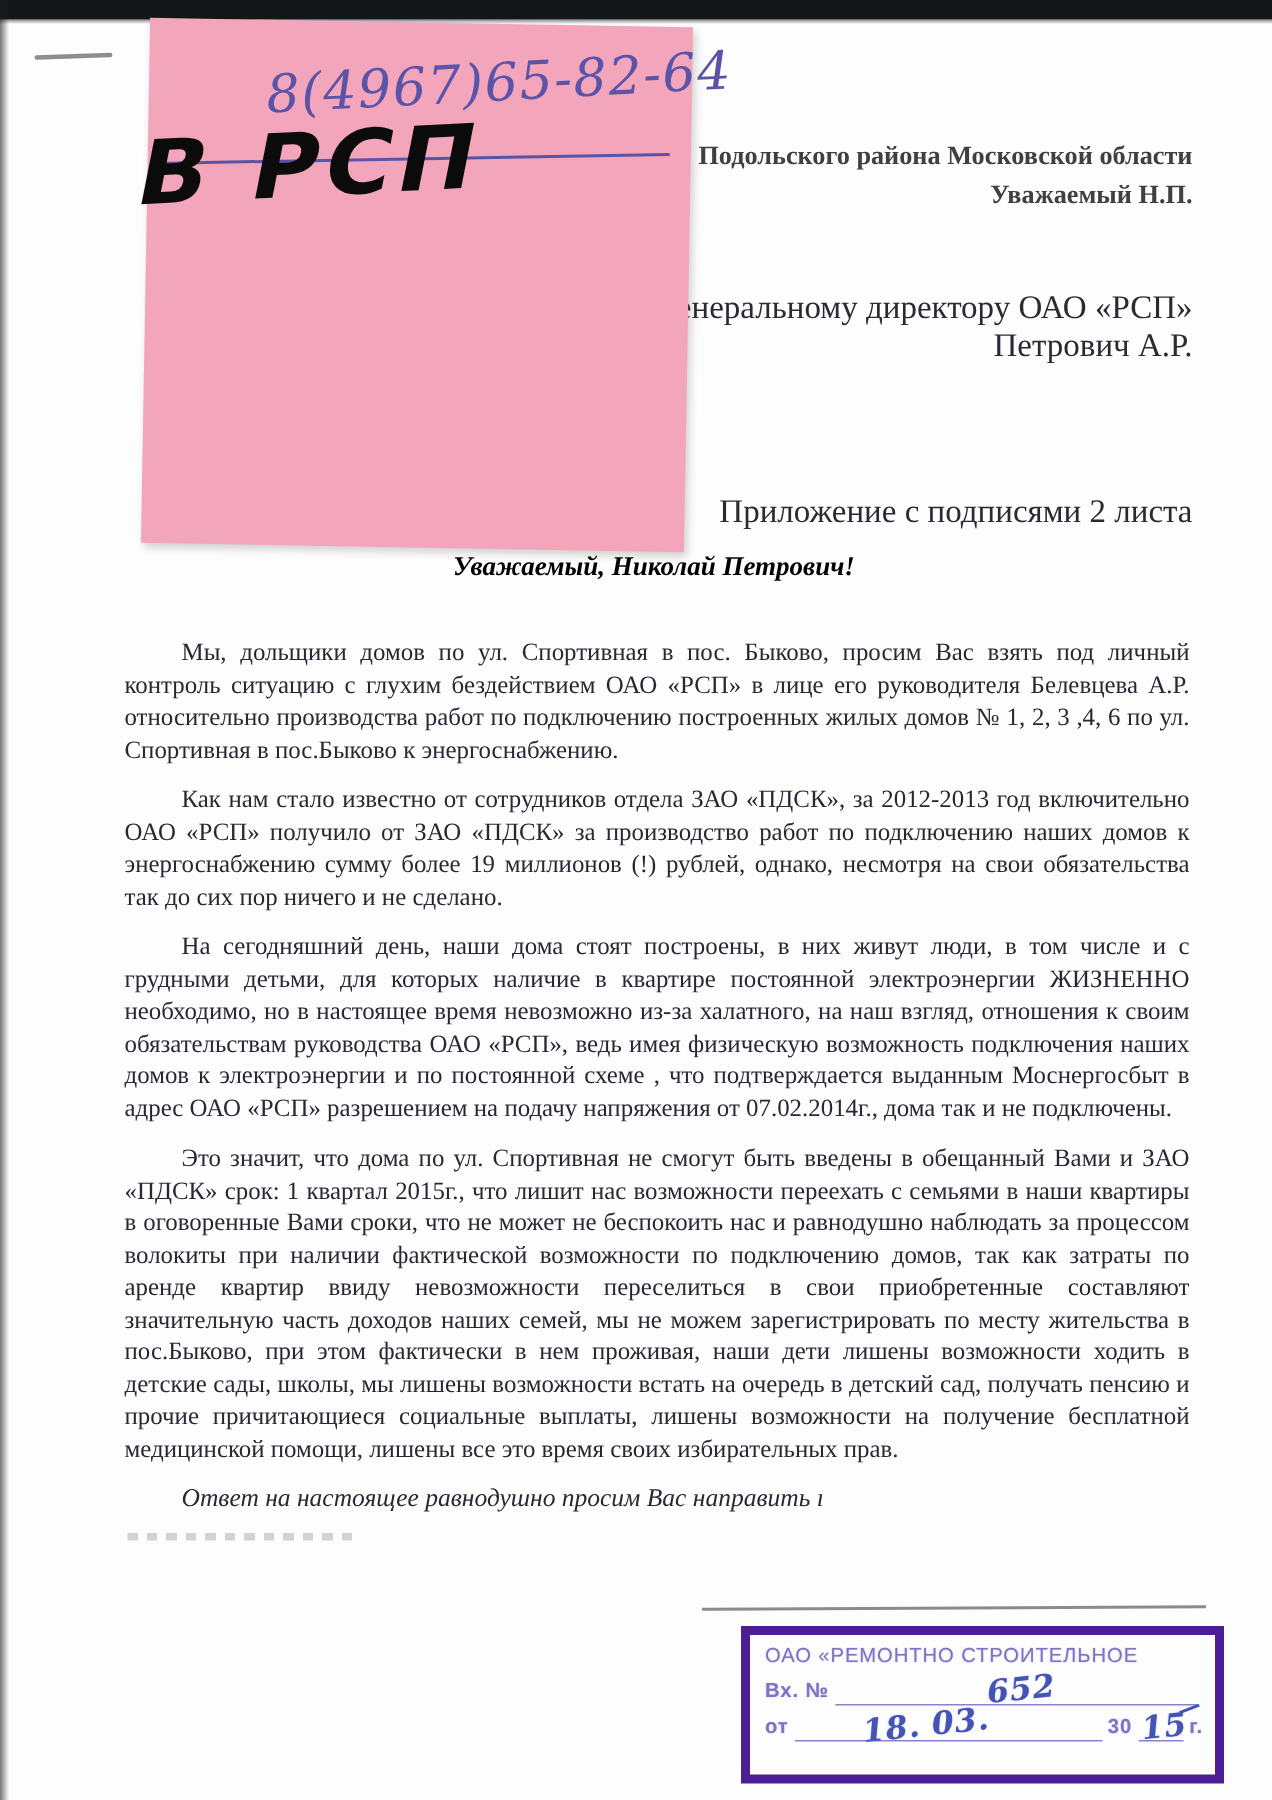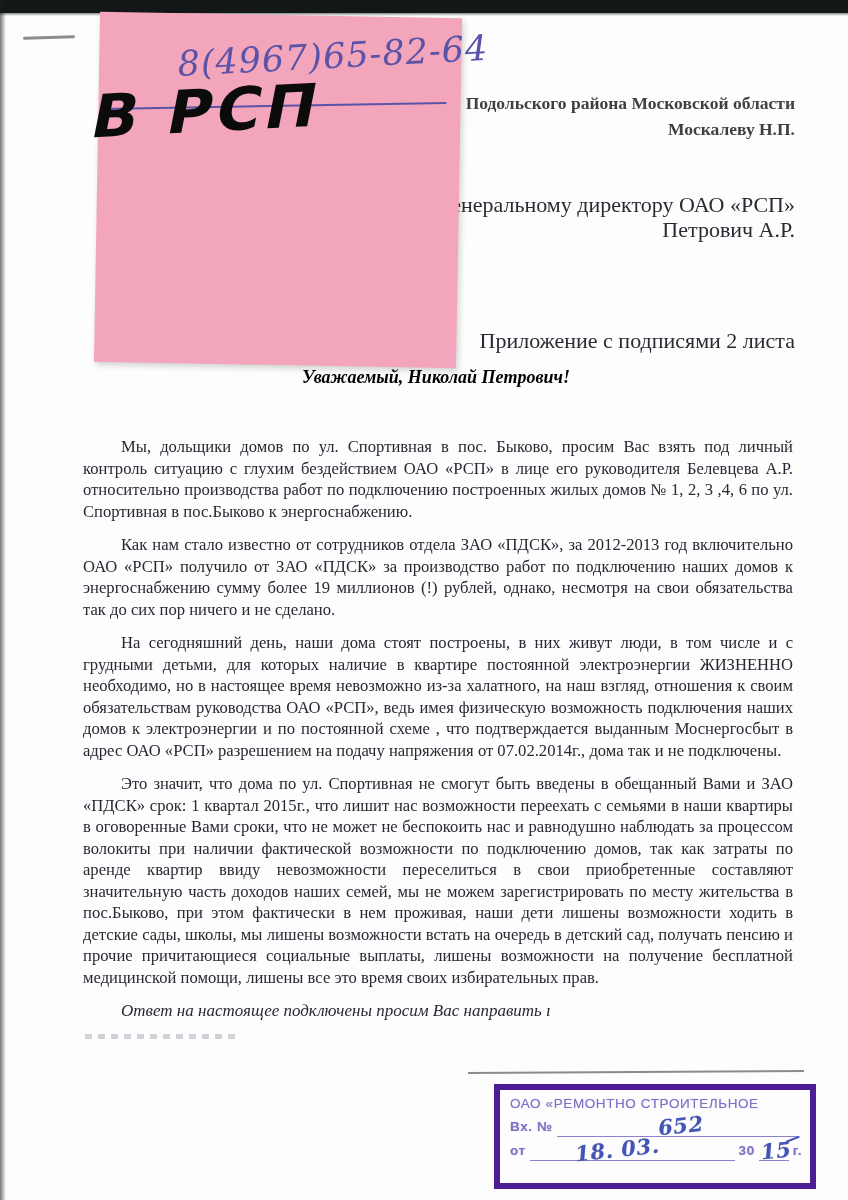--- a/index.html
+++ b/index.html
@@ -20,21 +20,21 @@
   .fold-line{position:absolute;left:468px;top:1071px;width:336px;height:2px;background:#6e6e6e;
     transform:rotate(-0.3deg);opacity:.8;}
 
   
   .right-block{position:absolute;right:53px;text-align:right;font-size:22px;line-height:25px;}
   .hdr{font-weight:bold;font-size:17.5px;line-height:26px;color:#404040;}
   .salutation{position:absolute;left:302px;top:367px;font-size:18px;font-weight:bold;font-style:italic;
     color:#000000;}
   .body-text{position:absolute;left:83px;top:424px;width:710px;font-size:16.6px;line-height:21.5px;
     text-align:justify;color:#282833;}
-  .body-text p{margin:12px 0 12px 0;text-indent:38px;}
+  .body-text p{margin:0 0 12px 0;text-indent:38px;}
   .closing{font-style:italic;font-size:17px;text-indent:38px;margin:2px 0 0 0;}
   .remnant{width:150px;height:5px;margin-left:2px;opacity:.45;
     background:repeating-linear-gradient(90deg, rgba(60,60,85,.5) 0 7px, transparent 7px 13px);}
 
   
   .sticky-note{position:absolute;left:97px;top:15px;width:362px;height:350px;
     background:#f3a6bb;transform:rotate(1deg);box-shadow:2px 3px 6px rgba(0,0,0,.18);}
   .phone{position:absolute;left:78px;top:20px;font-family:"DejaVu Serif",serif;font-style:italic;
     font-size:35px;white-space:nowrap;transform:rotate(-4deg);letter-spacing:1px;}
   .pen-line{position:absolute;left:4px;top:90px;width:344px;height:2px;transform:rotate(-2deg);}
@@ -62,39 +62,39 @@
 <body>
 
 <div class="canvas">
 
   <div class="scan-top-band"></div>
   <div class="scan-left-edge"></div>
   <div class="staple"></div>
 
   <div class="right-block hdr" style="top:90px;">
     <div>Подольского района Московской области</div>
-    <div>Москалеву Н.П.</div>
+    <div>Уважаемый Н.П.</div>
   </div>
 
   <div class="right-block" style="top:192px;">
     <div>Копия: Генеральному директору ОАО «РСП»</div>
     <div>Петрович А.Р.</div>
   </div>
 
 
   <div class="right-block" style="top:328px;">Приложение с подписями 2 листа</div>
 
   <div class="salutation">Уважаемый, Николай Петрович!</div>
 
   <div class="body-text">
     <p>Мы, дольщики домов по ул. Спортивная в пос. Быково, просим Вас взять под личный контроль ситуацию с глухим бездействием ОАО «РСП» в лице его руководителя Белевцева А.Р. относительно производства работ по подключению построенных жилых домов № 1, 2, 3 ,4, 6 по ул. Спортивная в пос.Быково к энергоснабжению.</p>
     <p>Как нам стало известно от сотрудников отдела ЗАО «ПДСК», за 2012-2013 год включительно ОАО «РСП» получило от ЗАО «ПДСК» за производство работ по подключению наших домов к энергоснабжению сумму более 19 миллионов (!) рублей, однако, несмотря на свои обязательства так до сих пор ничего и не сделано.</p>
     <p>На сегодняшний день, наши дома стоят построены, в них живут люди, в том числе и с грудными детьми, для которых наличие в квартире постоянной электроэнергии ЖИЗНЕННО необходимо, но в настоящее время невозможно из-за халатного, на наш взгляд, отношения к своим обязательствам руководства ОАО «РСП», ведь имея физическую возможность подключения наших домов к электроэнергии и по постоянной схеме , что подтверждается выданным Моснергосбыт в адрес ОАО «РСП» разрешением на подачу напряжения от 07.02.2014г., дома так и не подключены.</p>
     <p>Это значит, что дома по ул. Спортивная не смогут быть введены в обещанный Вами и ЗАО «ПДСК» срок: 1 квартал 2015г., что лишит нас возможности переехать с семьями в наши квартиры в оговоренные Вами сроки, что не может не беспокоить нас и равнодушно наблюдать за процессом волокиты при наличии фактической возможности по подключению домов, так как затраты по аренде квартир ввиду невозможности переселиться в свои приобретенные составляют значительную часть доходов наших семей, мы не можем зарегистрировать по месту жительства в пос.Быково, при этом фактически в нем проживая, наши дети лишены возможности ходить в детские сады, школы, мы лишены возможности встать на очередь в детский сад, получать пенсию и прочие причитающиеся социальные выплаты, лишены возможности на получение бесплатной медицинской помощи, лишены все это время своих избирательных прав.</p>
-    <p class="closing">Ответ на настоящее подключены просим Вас направить ı</p>
+    <p class="closing">Ответ на настоящее равнодушно просим Вас направить ı</p>
     <div class="remnant"></div>
   </div>
 
   <div class="fold-line"></div>
 
   <div class="stamp">
     <div class="stamp-org">ОАО «РЕМОНТНО СТРОИТЕЛЬНОЕ</div>
     <div class="stamp-row">
       <span>Вх. №</span>
       <span class="stamp-line">

